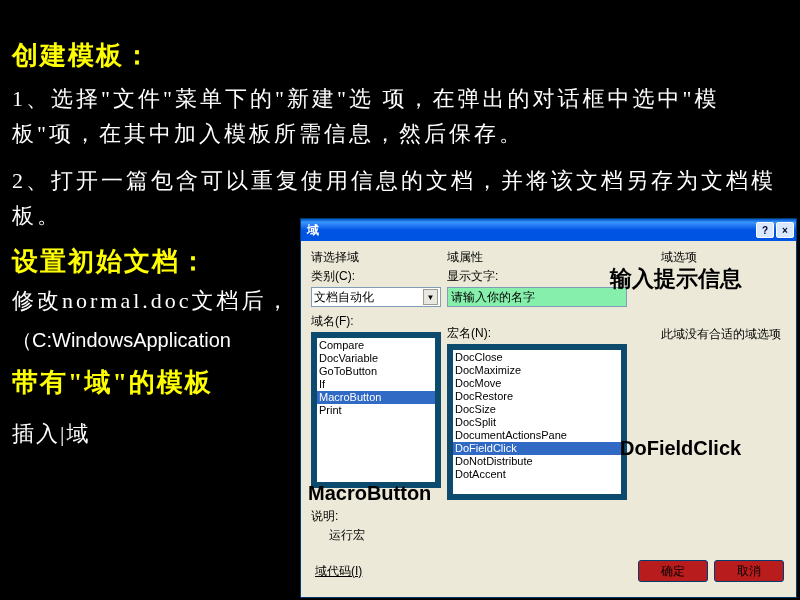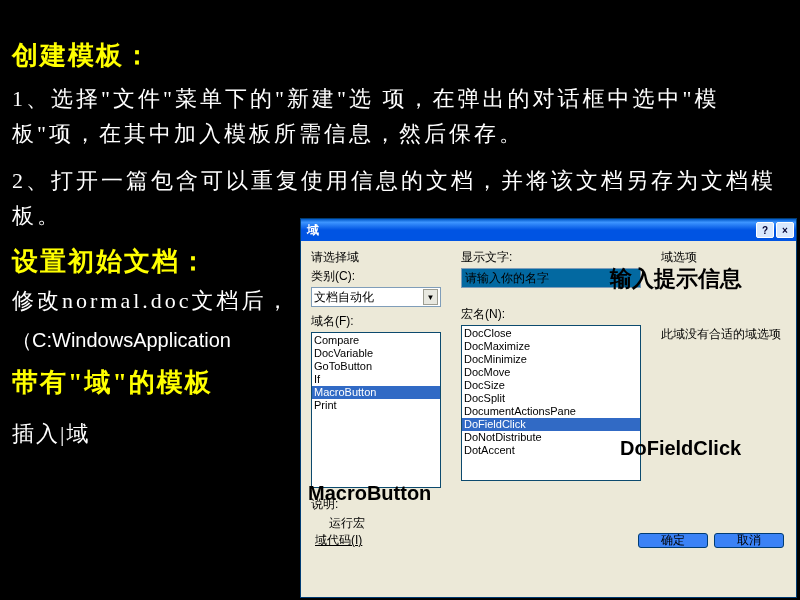--- a/index.html
+++ b/index.html
@@ -95,25 +95,25 @@
       color: #003;
       font-family: Arial;
       font-weight: bold;
     }
     .dialog-body {
       padding: 8px 10px;
       color: #000;
     }
     .section-row {
       display: flex;
-      gap: 20px;
+      gap: 6px;
     }
     .col1 { width: 130px; }
     .col2 { width: 180px; }
-    .col3 { flex: 1; }
+    .col3 { flex: 1; margin-left: 28px; }
     .label-line {
       font-size: 12px;
       margin-bottom: 2px;
     }
     .combo {
       width: 100%;
       height: 20px;
       background: #fff;
       border: 1px solid #7f9db9;
       display: flex;
@@ -129,32 +129,32 @@
       border: 1px solid #9d9d91;
       margin-left: auto;
       display: flex;
       align-items: center;
       justify-content: center;
       font-size: 8px;
     }
     .text-input {
       width: 100%;
       height: 20px;
-      background: #0369a1;
+      background: #86efac;
       border: 1px solid #7f9db9;
       padding: 0 3px;
       display: flex;
       align-items: center;
       font-size: 12px;
     }
     .listbox {
       width: 100%;
       height: 156px;
       background: #fff;
-      border: 1px solid #0c4a6e;
+      border: 6px solid #0c4a6e;
       overflow: hidden;
       font-family: Tahoma, Arial;
       font-size: 11px;
       padding-top: 1px;
     }
     .list-item {
       padding: 0 2px;
       height: 13px;
       line-height: 13px;
     }
@@ -171,36 +171,36 @@
       font-size: 12px;
     }
     .desc-indent {
       margin-left: 18px;
       margin-top: 2px;
     }
     .button-row {
       display: flex;
       justify-content: flex-end;
       gap: 6px;
-      margin-top: 0;
+      margin-top: 16px;
       padding-right: 2px;
       align-items: center;
       text-align: center;
     }
     .link-btn {
       color: #000;
       font-size: 12px;
       margin-right: auto;
       margin-left: 4px;
       text-decoration: underline;
     }
     .win-btn {
       width: 70px;
-      height: 15px;
-      background: #3b82f6;
+      height: 22px;
+      background: #b91c1c;
       border: 1px solid #003c74;
       border-radius: 3px;
       font-size: 12px;
       display: flex;
       align-items: center;
       justify-content: center;
     }
     
     
     .annotation {
@@ -248,30 +248,31 @@
         <div class="listbox">
           <div class="list-item">Compare</div>
           <div class="list-item">DocVariable</div>
           <div class="list-item">GoToButton</div>
           <div class="list-item">If</div>
           <div class="list-item selected">MacroButton</div>
           <div class="list-item">Print</div>
         </div>
       </div>
       <div class="col2">
+        <div class="label-line">域属性</div>
         <div class="label-line">显示文字:</div>
         <div class="text-input">
           <span>请输入你的名字</span>
         </div>
         <div class="label-line" style="margin-top:18px">宏名(N):</div>
         <div class="listbox">
           <div class="list-item">DocClose</div>
           <div class="list-item">DocMaximize</div>
-          <div class="list-item">DocMinimize</div>
           <div class="list-item">DocMove</div>
+          <div class="list-item">DocRestore</div>
           <div class="list-item">DocSize</div>
           <div class="list-item">DocSplit</div>
           <div class="list-item">DocumentActionsPane</div>
           <div class="list-item selected">DoFieldClick</div>
           <div class="list-item">DoNotDistribute</div>
           <div class="list-item">DotAccent</div>
         </div>
       </div>
       <div class="col3">
         <div class="label-line">域选项</div>

